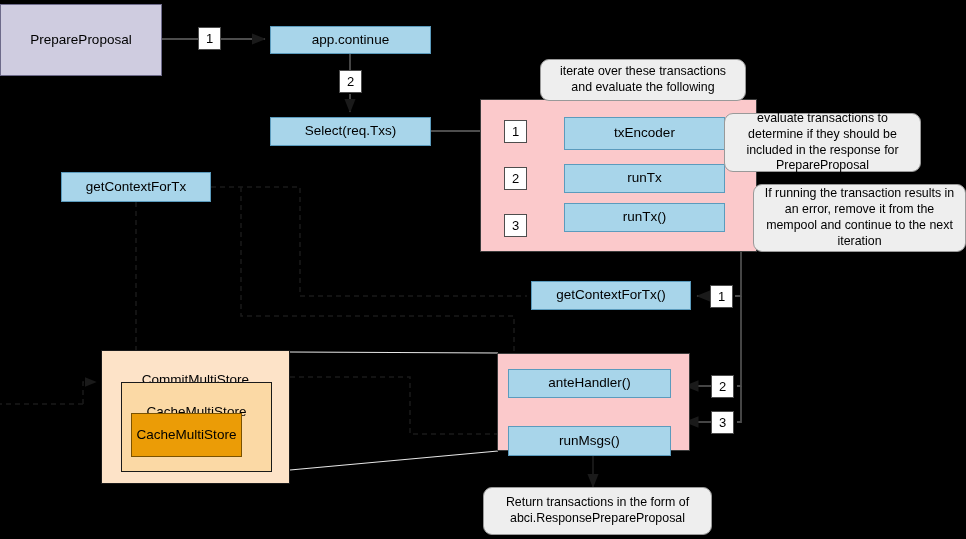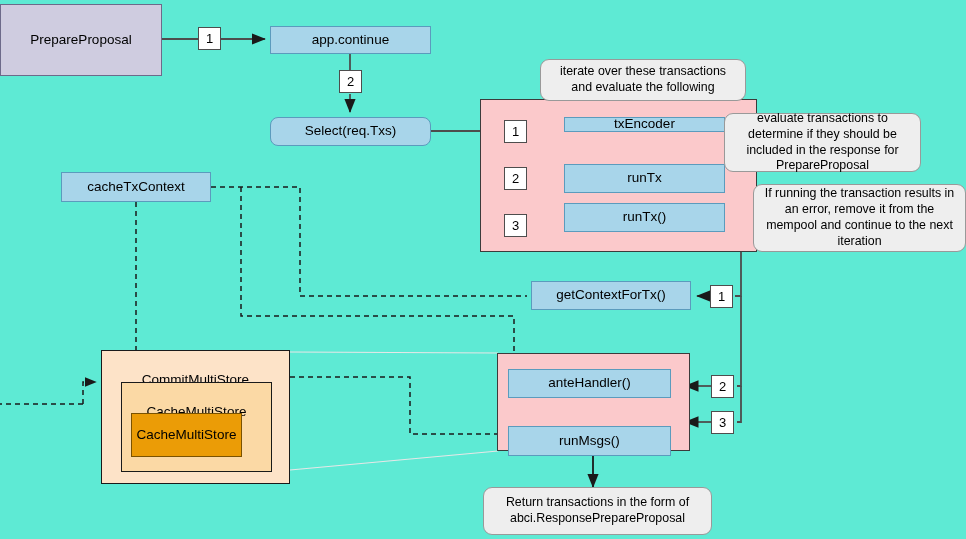--- a/index.html
+++ b/index.html
@@ -4,21 +4,21 @@
 <style>
   html, body {
     margin: 0;
     padding: 0;
     background: #ffffff;
   }
   #canvas {
     position: relative;
     width: 966px;
     height: 539px;
-    background: #5eead4;
+    background: #000000;
     font-family: "Liberation Sans", sans-serif;
     overflow: hidden;
   }
   svg.wires {
     position: absolute;
     left: 0; top: 0;
     width: 966px;
     height: 539px;
     pointer-events: none;
   }
@@ -163,40 +163,40 @@
   </svg>
 
   <div class="node box-lavender" style="left:0px; top:4px; width:162px; height:72px;">
     <span>PrepareProposal</span>
   </div>
 
   <div class="node box-blue" style="left:270px; top:26px; width:161px; height:28px;">
     <span>app.continue</span>
   </div>
 
-  <div class="node box-blue" style="left:270px; top:117px; width:161px; height:29px;border-radius:8px;">
+  <div class="node box-blue" style="left:270px; top:117px; width:161px; height:29px;">
     <span>Select(req.Txs)</span>
   </div>
 
   <div class="node box-pink" style="left:480px; top:99px; width:277px; height:153px;"></div>
 
-  <div class="node box-blue" style="left:564px; top:117px; width:161px; height:15px;">
+  <div class="node box-blue" style="left:564px; top:117px; width:161px; height:33px;">
     <span>txEncoder</span>
   </div>
 
   <div class="node box-blue" style="left:564px; top:164px; width:161px; height:29px;">
     <span>runTx</span>
   </div>
 
   <div class="node box-blue" style="left:564px; top:203px; width:161px; height:29px;">
     <span>runTx()</span>
   </div>
 
   <div class="node box-blue" style="left:61px; top:172px; width:150px; height:30px;">
-    <span>cacheTxContext</span>
+    <span>getContextForTx</span>
   </div>
 
   <div class="node box-blue" style="left:531px; top:281px; width:160px; height:29px;">
     <span>getContextForTx()</span>
   </div>
 
   <div class="node box-pink" style="left:497px; top:353px; width:193px; height:98px;"></div>
 
   <div class="node box-blue" style="left:508px; top:369px; width:163px; height:29px;">
     <span>anteHandler()</span>

